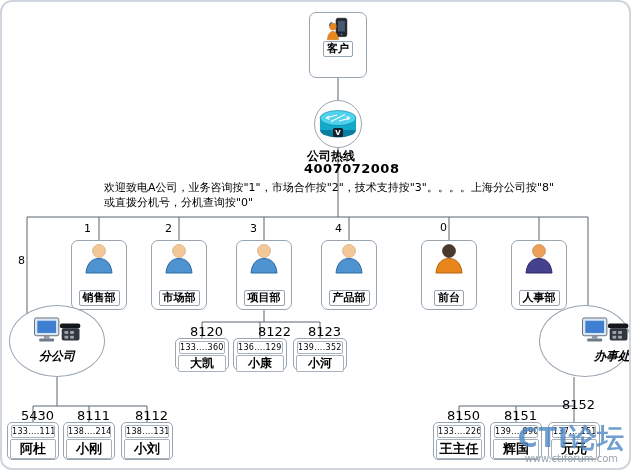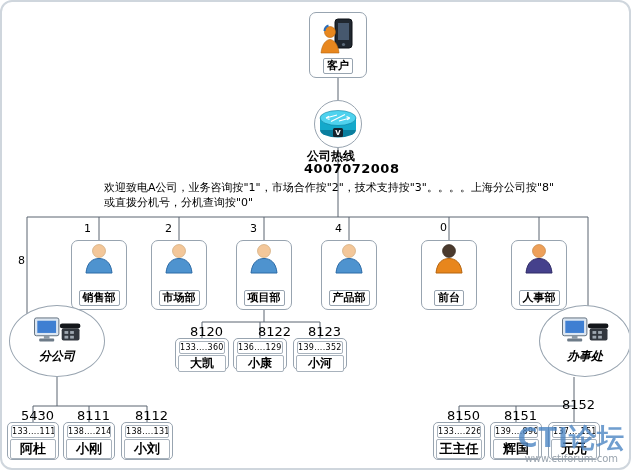--- a/index.html
+++ b/index.html
@@ -6,26 +6,26 @@
   html,body { background:#fff; }
   body { font-family:"DejaVu Sans", sans-serif; color:#000; }
   .canvas { position:relative; width:631px; height:470px; background:#fff;
             border:2px solid #cfd6dd; border-radius:12px; overflow:hidden; }
   .wires { position:absolute; left:0; top:0; }
   .wires line { stroke:#5a6470; stroke-width:1; }
 
   .node { position:absolute; background:#fff; border:1px solid #98a4b0;
           display:flex; flex-direction:column; align-items:center; }
   .box  { border-radius:7px; }
-  .customer { left:307px; top:10px; width:58px; height:66px; justify-content:space-between; padding:4px 0 3px; }
+  .customer { left:307px; top:10px; width:58px; height:66px; justify-content:space-between; padding:4px 0 20px; }
   .circle   { left:312px; top:98px; width:48px; height:48px; border-radius:50%; justify-content:center; }
   .dept { top:238px; width:56px; height:70px; justify-content:space-between; padding:0 0 3px; }
   .elli { top:303px; height:72px; border-radius:50%; justify-content:center; }
   .elli-branch { left:7px; width:96px; }
-  .elli-office { left:537px; width:92px; }
+  .elli-office { left:537px; width:92px;align-items:flex-end; }
 
   .nlabel { font-size:11px; font-weight:bold; border:1px solid #98a4b0; border-radius:2px;
             padding:0 3px; line-height:14px; background:#fff; white-space:nowrap; }
   .ellipse-label { font-size:12px; font-weight:bold; font-style:italic; margin-top:1px; white-space:nowrap; }
 
   .hotline-label  { position:absolute; left:305px; top:146px; font-size:12px; font-weight:bold; }
   .hotline-number { position:absolute; left:302px; top:159px; font-size:13px; font-weight:bold; letter-spacing:.5px; }
 
   .welcome { position:absolute; font-size:11px; white-space:nowrap; }
   .welcome1 { left:102px; top:178px; }

